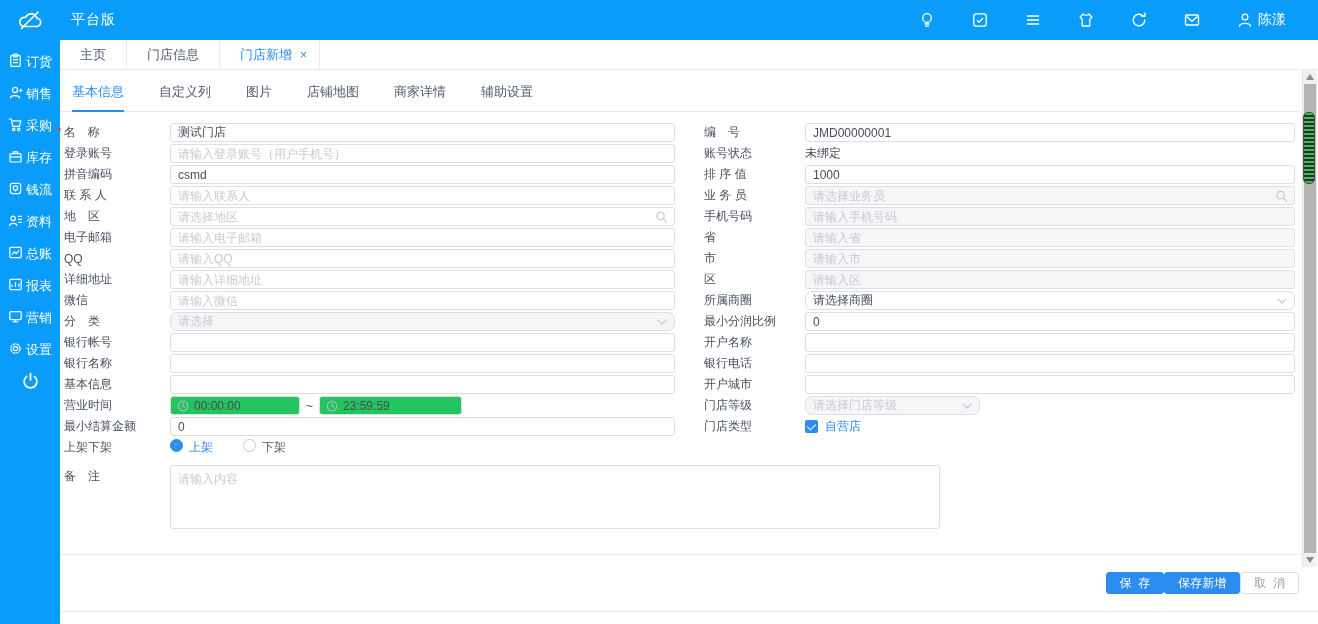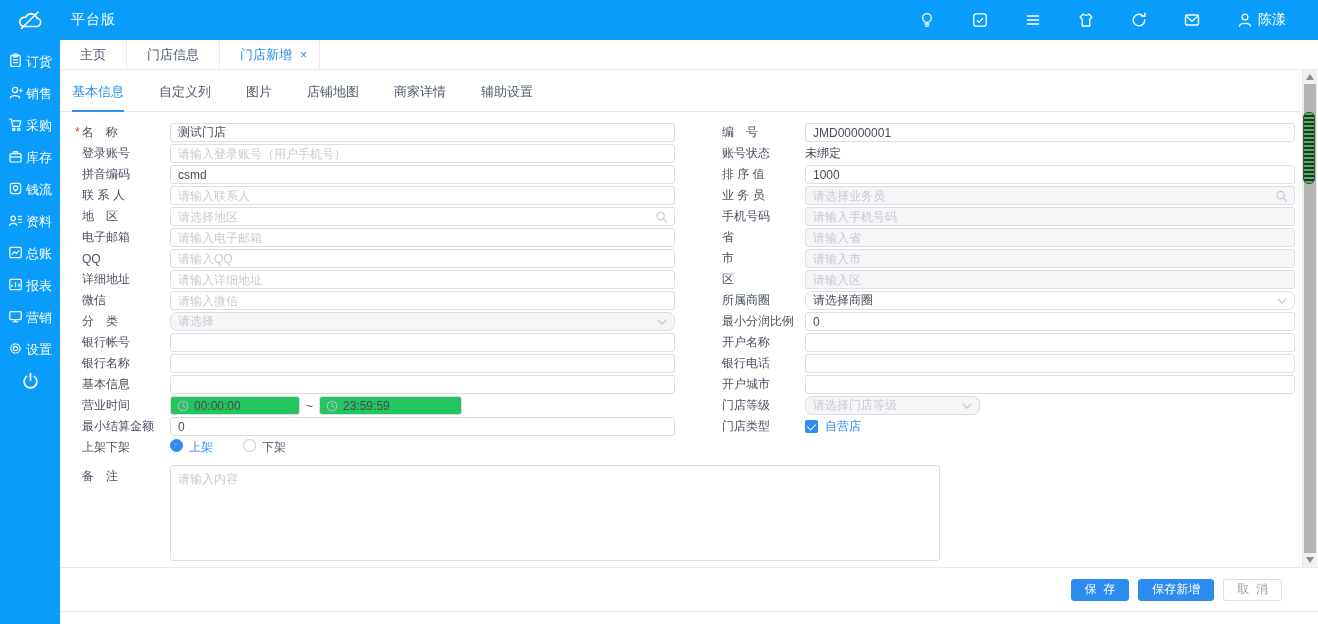--- a/index.html
+++ b/index.html
@@ -46,21 +46,21 @@
     border-bottom:1px solid #e8eaec; margin-right:18px;
   }
   .subtab { padding-bottom:9px; cursor:pointer; color:#515a6e; }
   .subtab.active { color:#2d8cf0; border-bottom:2px solid #2d8cf0; margin-bottom:-1px; }
   
   .form { margin-top:11px; position:relative; }
   .cols { display:flex; }
   .col-left { width:615px; }
   .col-right { width:595px; margin-left:25px; }
   .row { display:flex; align-items:center; height:19px; margin-bottom:2px; }
-  .lbl { width:110px; padding-left:22px; color:#495060; flex:0 0 auto; white-space:pre; }
+  .lbl { width:110px; padding-left:4px; color:#495060; flex:0 0 auto; white-space:pre; }
   .col-right .lbl { width:105px; }
   .req { color:#ed4014; margin-right:2px; margin-left:-7px; }
   .ctl { position:relative; flex:1; display:flex; align-items:center; }
   .inp {
     width:100%; height:19px; border:1px solid #dcdee2; border-radius:3px;
     padding:0 7px; font-size:12px; color:#464c59; outline:none; background:#fff;
     font-family:"Liberation Sans","DejaVu Sans",sans-serif;
   }
   .inp::placeholder { color:#c7cad1; opacity:1; }
   .inp.pad-r { padding-right:24px; }
@@ -104,30 +104,30 @@
   }
   .c-box::after {
     content:""; position:absolute; left:4px; top:1.5px; width:4px; height:7px;
     border:solid #fff; border-width:0 1.6px 1.6px 0; transform:rotate(45deg);
   }
   .check span { color:#2d8cf0; }
   
   .row.notes { height:auto; align-items:flex-start; margin-top:8px; }
   .row.notes .lbl { padding-top:3px; }
   .notes textarea {
-    width:770px; height:96px; border:1px solid #dcdee2; border-radius:3px;
+    width:770px; height:64px; border:1px solid #dcdee2; border-radius:3px;
     resize:none; padding:5px 7px; font-size:12px; color:#464c59; outline:none;
     font-family:"Liberation Sans","DejaVu Sans",sans-serif;
   }
   .notes textarea::placeholder { color:#c7cad1; opacity:1; }
   
   .footer {
-    position:absolute; left:0; right:0; bottom:12px; height:45px; background:#fff;
+    position:absolute; left:0; right:0; bottom:12px; height:58px; background:#fff;
     border-top:1px solid #e8eaec; border-bottom:1px solid #e8eaec;
-    display:flex; align-items:center; justify-content:flex-end; gap:9px; padding-right:36px;
+    display:flex; align-items:center; justify-content:flex-end; padding-right:19px;
   }
   .btn {
     height:22px; padding:0 13px; border-radius:3px; font-size:12px; cursor:pointer;
     border:1px solid transparent; font-family:inherit; white-space:pre;
   }
   .btn.primary { background:#2d8cf0; border-color:#2d8cf0; color:#fff; }
   .btn.default { background:#fff; border-color:#dcdee2; color:#9aa0a8; }
   
   .scroll-col {
     position:absolute; top:30px; right:1px; width:15px; height:497px;

